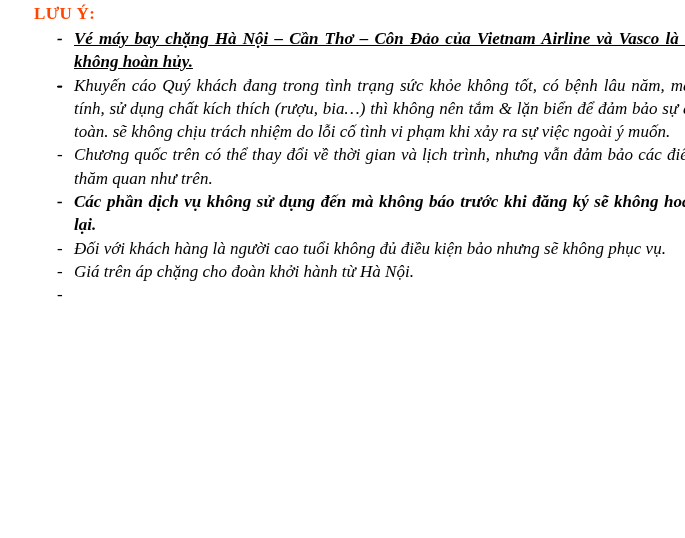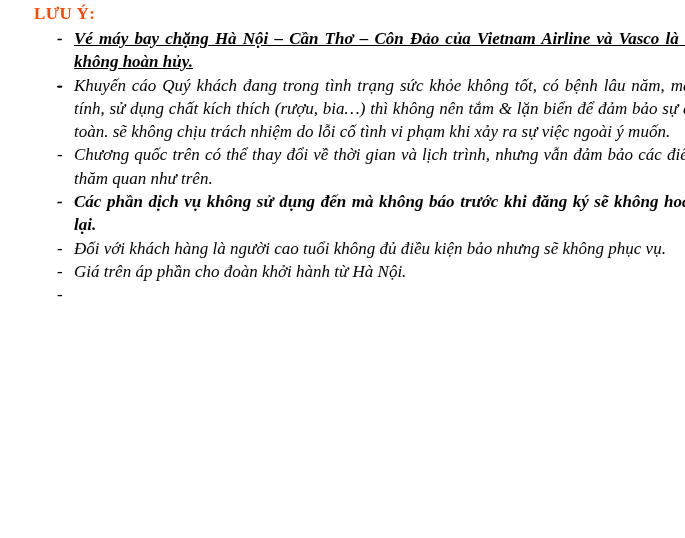--- a/index.html
+++ b/index.html
@@ -97,21 +97,21 @@
       <span class="note-text">Các phần dịch vụ không sử dụng đến mà không báo trước khi đăng ký sẽ không hoàn lại.</span>
     </li>
 
     <li class="note-item style-regular">
       <span class="dash">-</span>
       <span class="note-text">Đối với khách hàng là người cao tuổi không đủ điều kiện bảo nhưng sẽ không phục vụ.</span>
     </li>
 
     <li class="note-item style-regular">
       <span class="dash">-</span>
-      <span class="note-text">Giá trên áp phần cho đoàn khởi hành từ Hà Nội.</span>
+      <span class="note-text">Giá trên áp chặng cho đoàn khởi hành từ Hà Nội.</span>
     </li>
 
     <li class="note-item style-regular">
       <span class="dash">-</span>
     </li>
 
   </ul>
 </div>
 
 </body></html>

